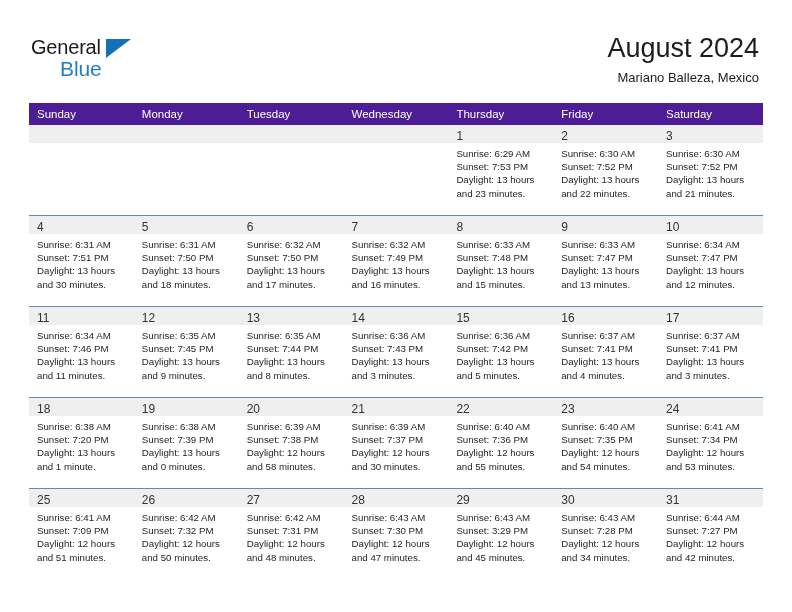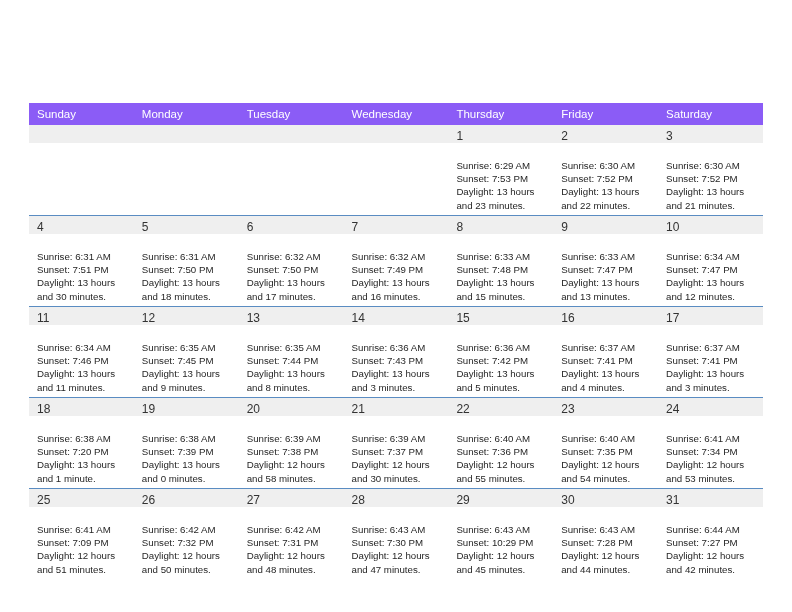--- a/index.html
+++ b/index.html
@@ -91,21 +91,21 @@
   
   .calendar {
     position: absolute;
     left: 29px;
     top: 103px;
     width: 734px;
     border-collapse: collapse;
     table-layout: fixed;
   }
   .calendar th {
-    background: #8b5cf6;
+    background: #4c1d95;
     color: #ffffff;
     font-size: 11.5px;
     font-weight: normal;
     text-align: left;
     padding: 5px 0 5px 8px;
     height: 13px;
     vertical-align: middle;
     box-sizing: border-box;
   }
   .calendar td {
@@ -133,37 +133,46 @@
   }
   .daynum {
     font-size: 12px;
     color: #333333;
     line-height: 16px;
   }
   .cell-inner.empty .daynum-band {
     background: #efefef;
   }
   .cell-body {
-    padding: 16px 6px 0 8px;
+    padding: 4px 6px 0 8px;
   }
   .cell-line {
     font-size: 9.7px;
     line-height: 13.2px;
     color: #262626;
     white-space: nowrap;
   }
 </style>
 </head>
 <body>
 
 <div class="page">
 
   <div class="header">
 
-
+    <div class="logo">
+      <span class="logo-general">General</span>
+      <span class="logo-triangle"></span>
+      <span class="logo-blue">Blue</span>
+    </div>
+
+    <div class="title-block">
+      <div class="cal-title">August 2024</div>
+      <div class="cal-subtitle">Mariano Balleza, Mexico</div>
+    </div>
 
   </div>
 
   <table class="calendar">
     <thead>
       <tr id="weekday-row">
           <th>Sunday</th>
           <th>Monday</th>
           <th>Tuesday</th>
           <th>Wednesday</th>
@@ -512,34 +521,34 @@
                 <div class="cell-line">Daylight: 12 hours</div>
                 <div class="cell-line">and 47 minutes.</div>
               </div>
             </div>
           </td>
           <td>
             <div class="cell-inner">
               <div class="daynum-band"><span class="daynum">29</span></div>
               <div class="cell-body">
                 <div class="cell-line">Sunrise: 6:43 AM</div>
-                <div class="cell-line">Sunset: 10:29 PM</div>
+                <div class="cell-line">Sunset: 3:29 PM</div>
                 <div class="cell-line">Daylight: 12 hours</div>
                 <div class="cell-line">and 45 minutes.</div>
               </div>
             </div>
           </td>
           <td>
             <div class="cell-inner">
               <div class="daynum-band"><span class="daynum">30</span></div>
               <div class="cell-body">
                 <div class="cell-line">Sunrise: 6:43 AM</div>
                 <div class="cell-line">Sunset: 7:28 PM</div>
                 <div class="cell-line">Daylight: 12 hours</div>
-                <div class="cell-line">and 44 minutes.</div>
+                <div class="cell-line">and 34 minutes.</div>
               </div>
             </div>
           </td>
           <td>
             <div class="cell-inner">
               <div class="daynum-band"><span class="daynum">31</span></div>
               <div class="cell-body">
                 <div class="cell-line">Sunrise: 6:44 AM</div>
                 <div class="cell-line">Sunset: 7:27 PM</div>
                 <div class="cell-line">Daylight: 12 hours</div>

